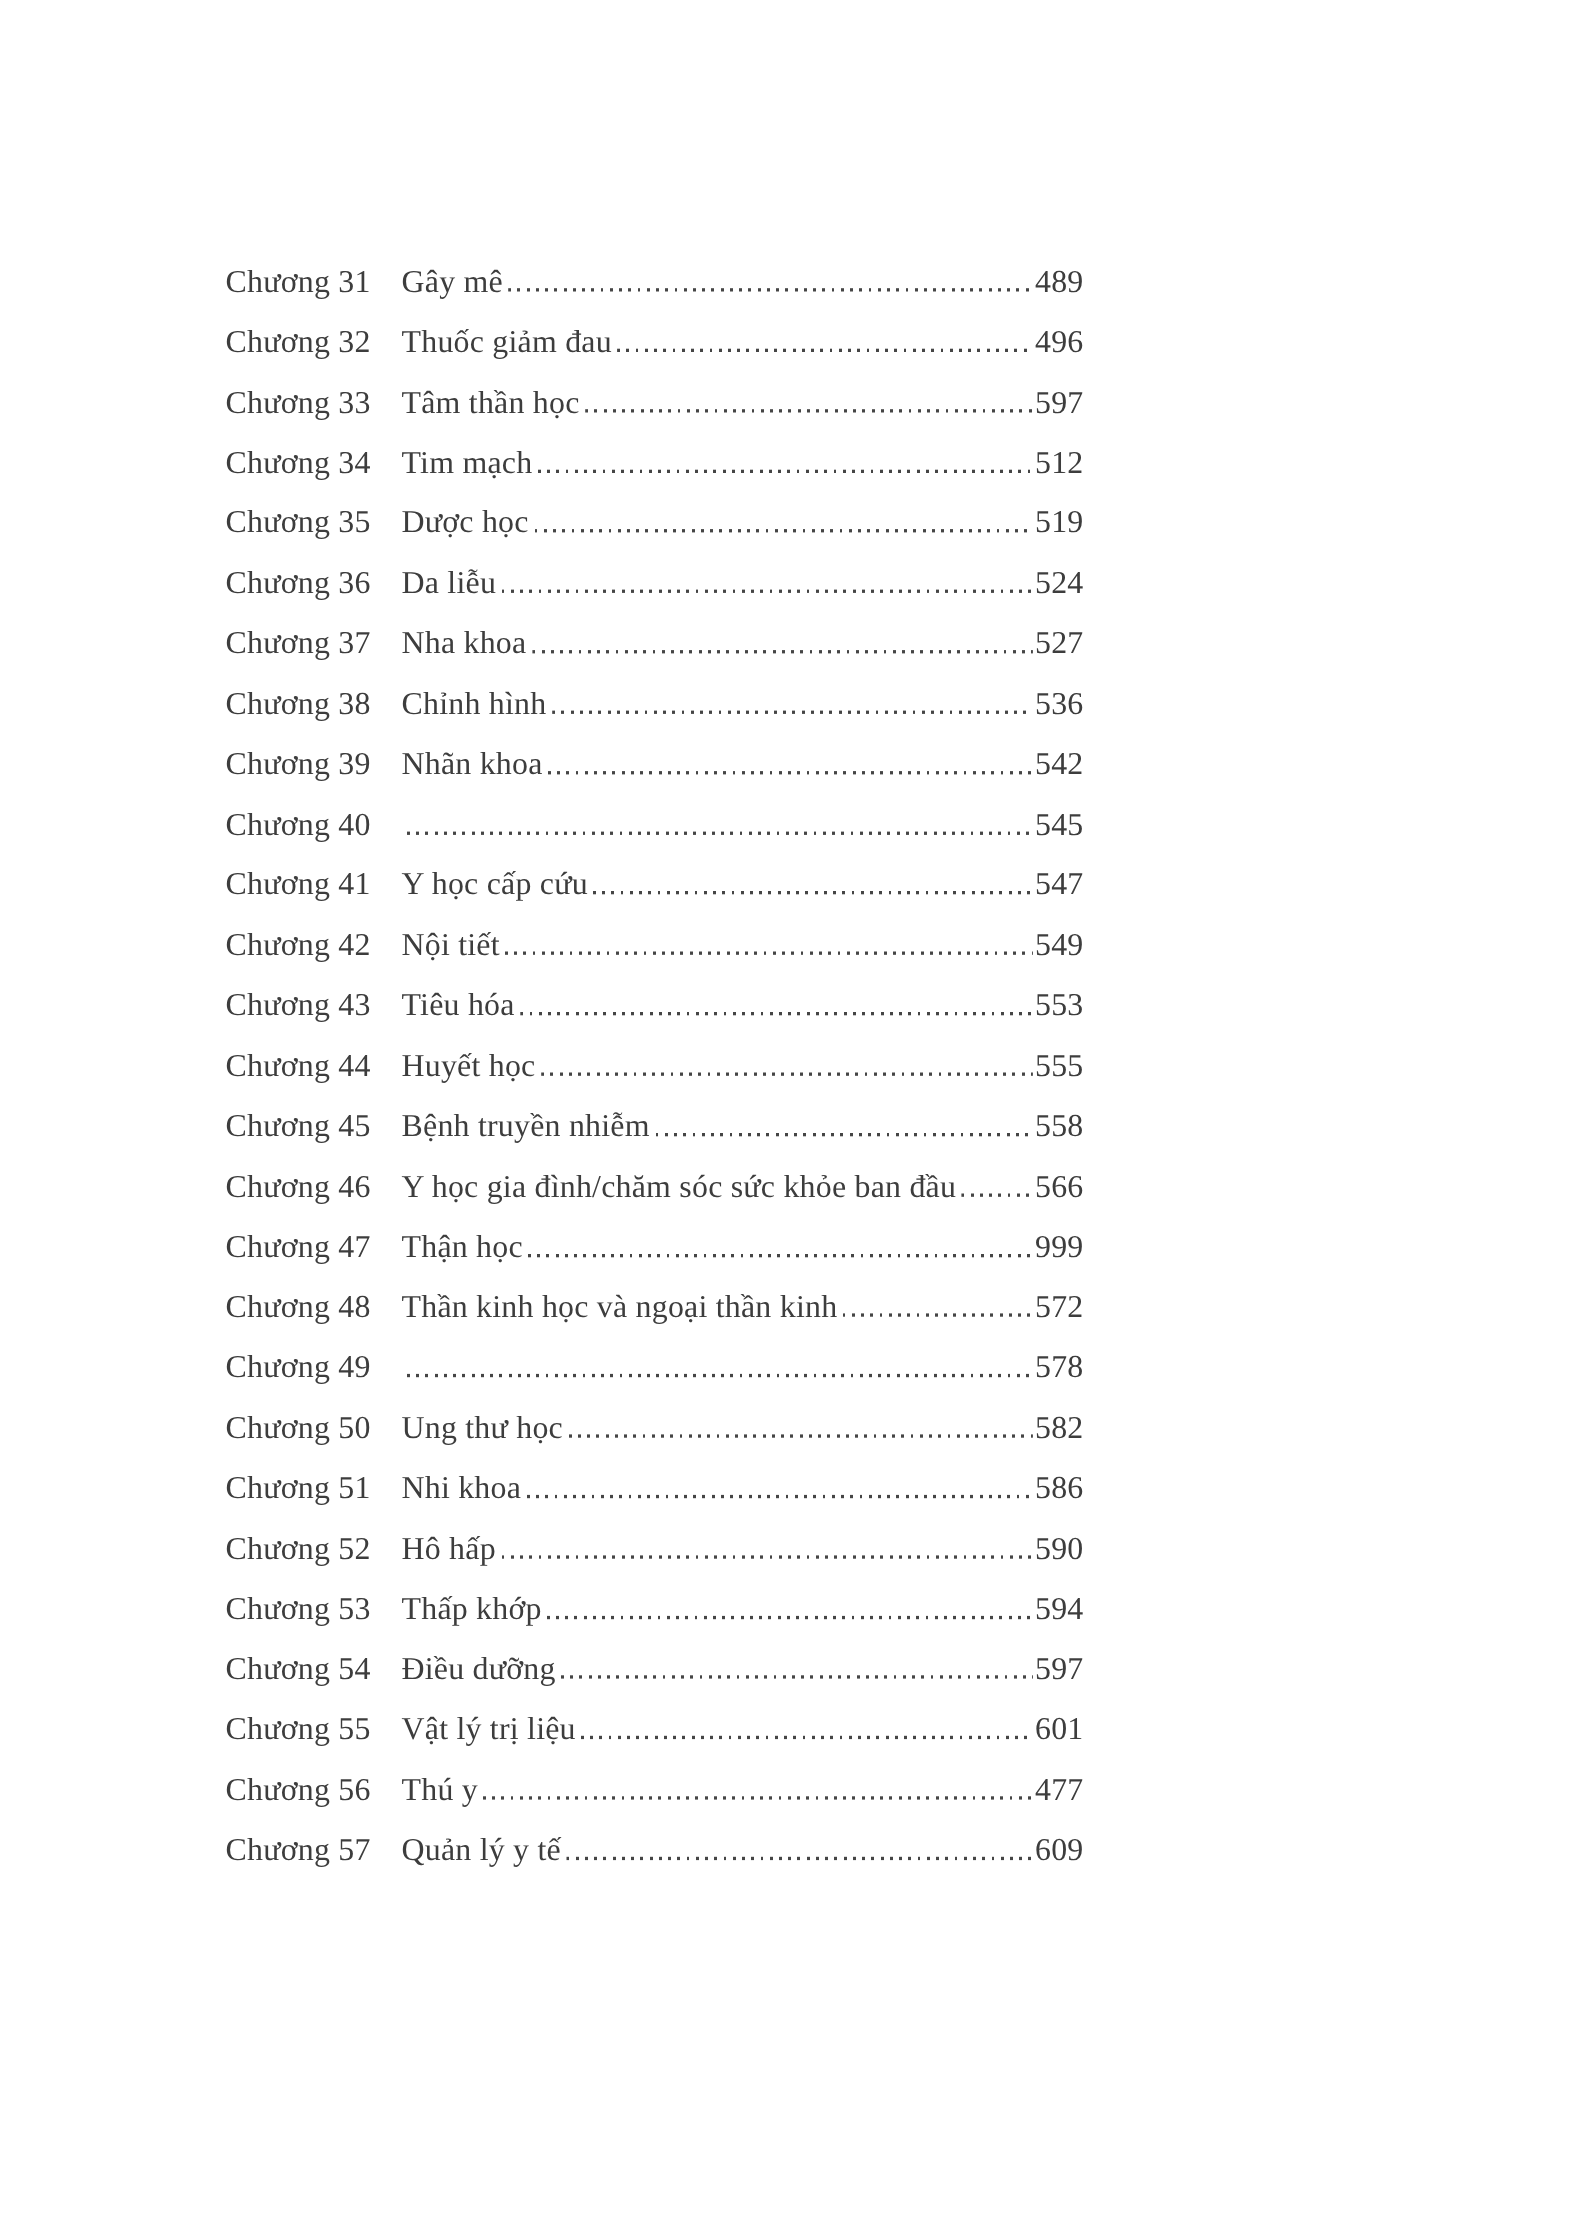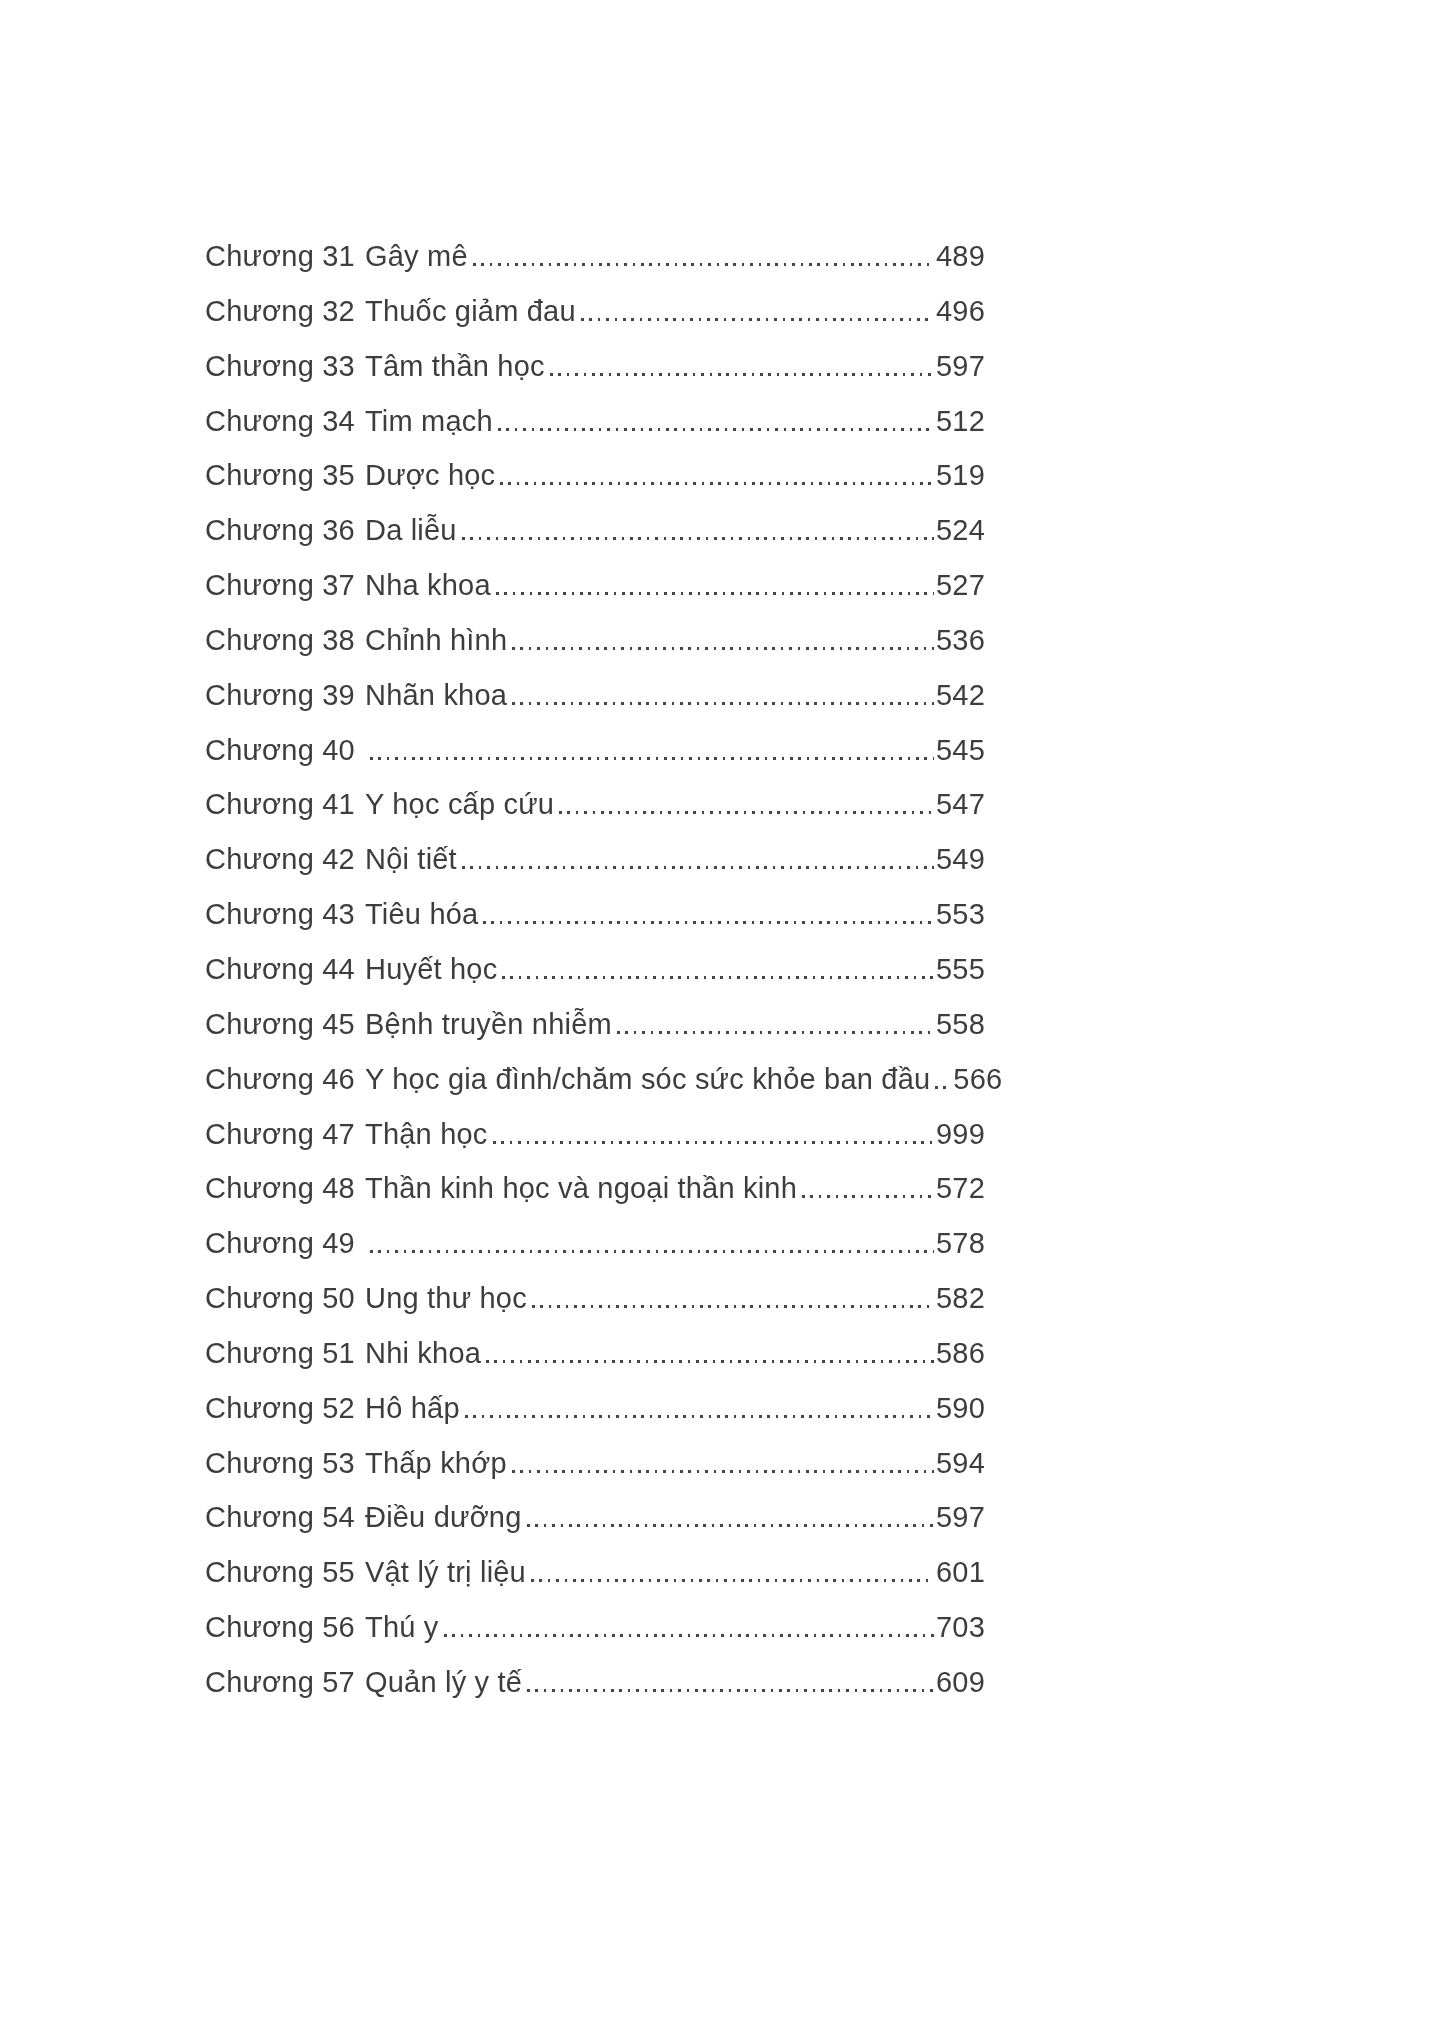--- a/index.html
+++ b/index.html
@@ -5,21 +5,21 @@
   html, body {
     margin: 0;
     padding: 0;
     background: #ffffff;
   }
   .page {
     position: relative;
     width: 1213px;
     height: 2024px;
     background: #ffffff;
-    font-family: Liberation Sans, sans-serif;
+    font-family: Liberation Serif, serif;
     color: #3d3d3d;
     overflow: hidden;
   }
   .toc {
     position: absolute;
     top: 229px;
     left: 205px;
     right: 228px;
   }
   .toc-row {
@@ -230,21 +230,21 @@
     <span class="chap">Chương 55</span>
     <span class="title">Vật lý trị liệu</span>
     <span class="dots"></span>
     <span class="pagenum">601</span>
   </div>
 
   <div class="toc-row">
     <span class="chap">Chương 56</span>
     <span class="title">Thú y</span>
     <span class="dots"></span>
-    <span class="pagenum">703</span>
+    <span class="pagenum">477</span>
   </div>
 
   <div class="toc-row">
     <span class="chap">Chương 57</span>
     <span class="title">Quản lý y tế</span>
     <span class="dots"></span>
     <span class="pagenum">609</span>
   </div>
 </div>
 </div>

